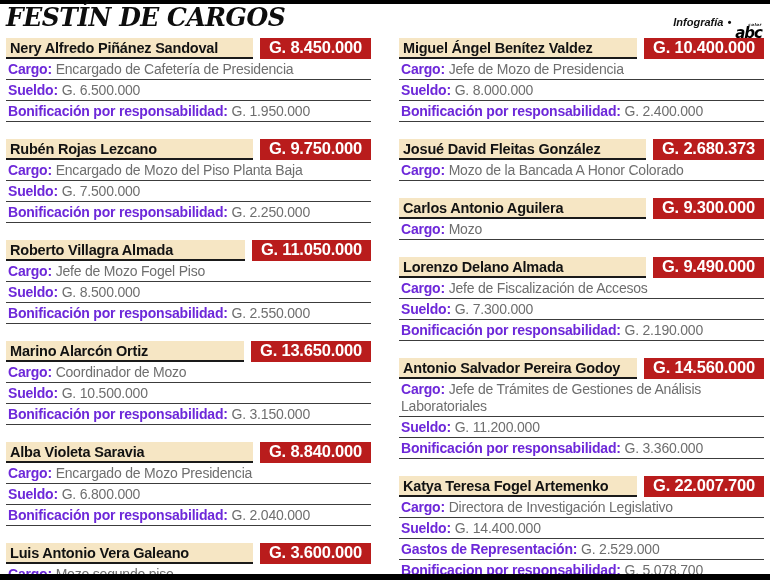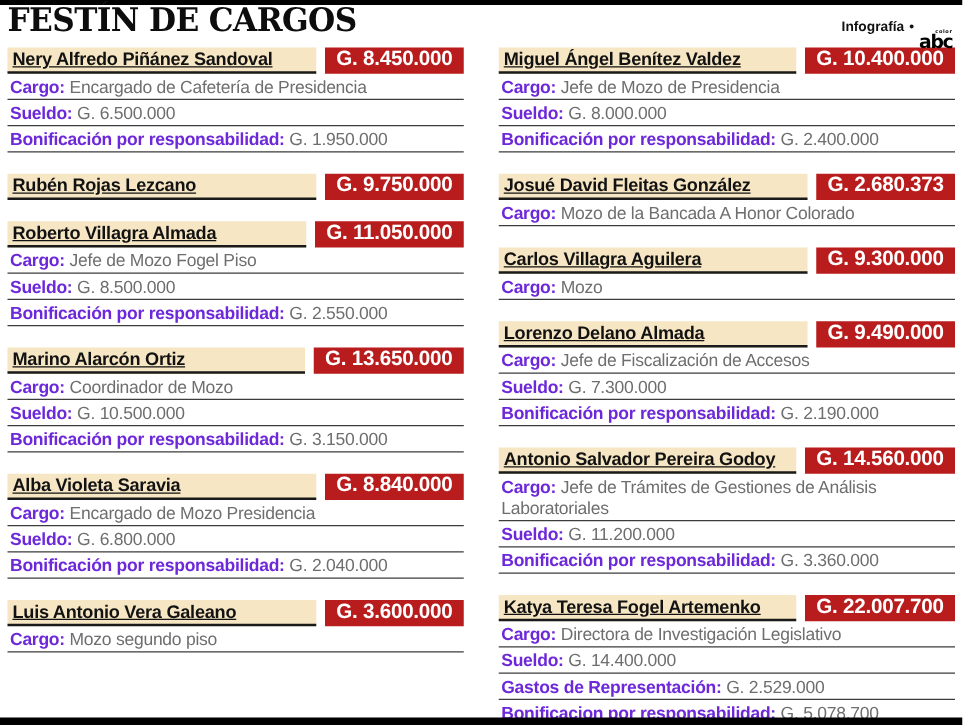--- a/index.html
+++ b/index.html
@@ -16,20 +16,21 @@
     height: 4px; background: #000;
   }
   .bottom-bar {
     position: absolute; bottom: 0; left: 0; right: 0;
     height: 6px; background: #000;
   }
   .header {
     display: flex; justify-content: space-between; align-items: flex-start;
     padding: 4px 6px 0 6px;
     height: 33px;
+    font-style: italic;
   }
   .title {
     font-family: "DejaVu Serif", "Liberation Serif", serif;
     font-weight: 800;
     font-size: 26px;
     letter-spacing: -0.5px;
     color: #0d0d0d;
     margin: 0; line-height: 1.05;
     transform: scaleX(0.96);
     transform-origin: left;
@@ -60,21 +61,20 @@
   .name {
     flex: 1;
     background: #f6e6c4;
     border-bottom: 2px solid #1a1a1a;
     font-weight: bold;
     font-size: 14.5px;
     color: #121212;
     padding: 2px 4px 1px 4px;
     white-space: nowrap;
     letter-spacing: -0.2px;
-    text-decoration: underline;
   }
   .amount {
     background: #b91c1c;
     color: #fff;
     font-weight: bold;
     font-size: 16.5px;
     letter-spacing: -0.2px;
     padding: 0 9px 2px 9px;
     margin-left: 7px;
     align-self: flex-start;
@@ -118,20 +118,27 @@
 
   <div class="row"><span class="label">Bonificación por responsabilidad:</span> <span class="value">G. 1.950.000</span></div>
 </div>
   </div>
 
   <div class="entry">
     <div class="entry-head">
       <div class="name">Rubén Rojas Lezcano</div>
       <div class="amount">G. 9.750.000</div>
     </div>
+    <div class="rows">
+  <div class="row"><span class="label">Cargo:</span> <span class="value">Encargado de Mozo del Piso Planta Baja</span></div>
+
+  <div class="row"><span class="label">Sueldo:</span> <span class="value">G. 7.500.000</span></div>
+
+  <div class="row"><span class="label">Bonificación por responsabilidad:</span> <span class="value">G. 2.250.000</span></div>
+</div>
   </div>
 
   <div class="entry">
     <div class="entry-head">
       <div class="name">Roberto Villagra Almada</div>
       <div class="amount">G. 11.050.000</div>
     </div>
     <div class="rows">
   <div class="row"><span class="label">Cargo:</span> <span class="value">Jefe de Mozo Fogel Piso</span></div>
 
@@ -199,21 +206,21 @@
       <div class="name">Josué David Fleitas González</div>
       <div class="amount">G. 2.680.373</div>
     </div>
     <div class="rows">
   <div class="row"><span class="label">Cargo:</span> <span class="value">Mozo de la Bancada A Honor Colorado</span></div>
 </div>
   </div>
 
   <div class="entry">
     <div class="entry-head">
-      <div class="name">Carlos Villagra Aguilera</div>
+      <div class="name">Carlos Antonio Aguilera</div>
       <div class="amount">G. 9.300.000</div>
     </div>
     <div class="rows">
   <div class="row"><span class="label">Cargo:</span> <span class="value">Mozo</span></div>
 </div>
   </div>
 
   <div class="entry">
     <div class="entry-head">
       <div class="name">Lorenzo  Delano Almada</div>

